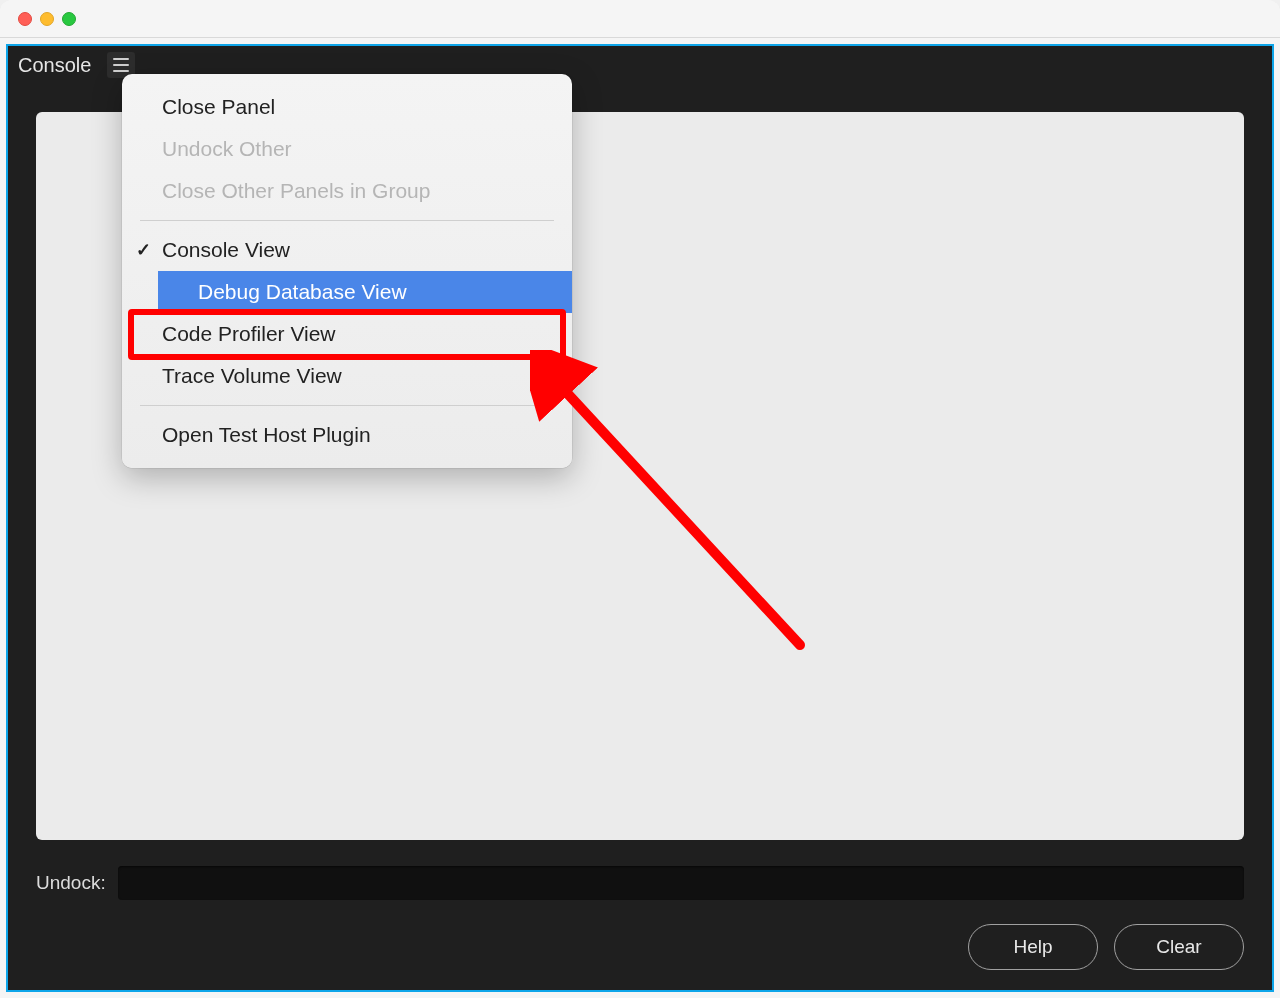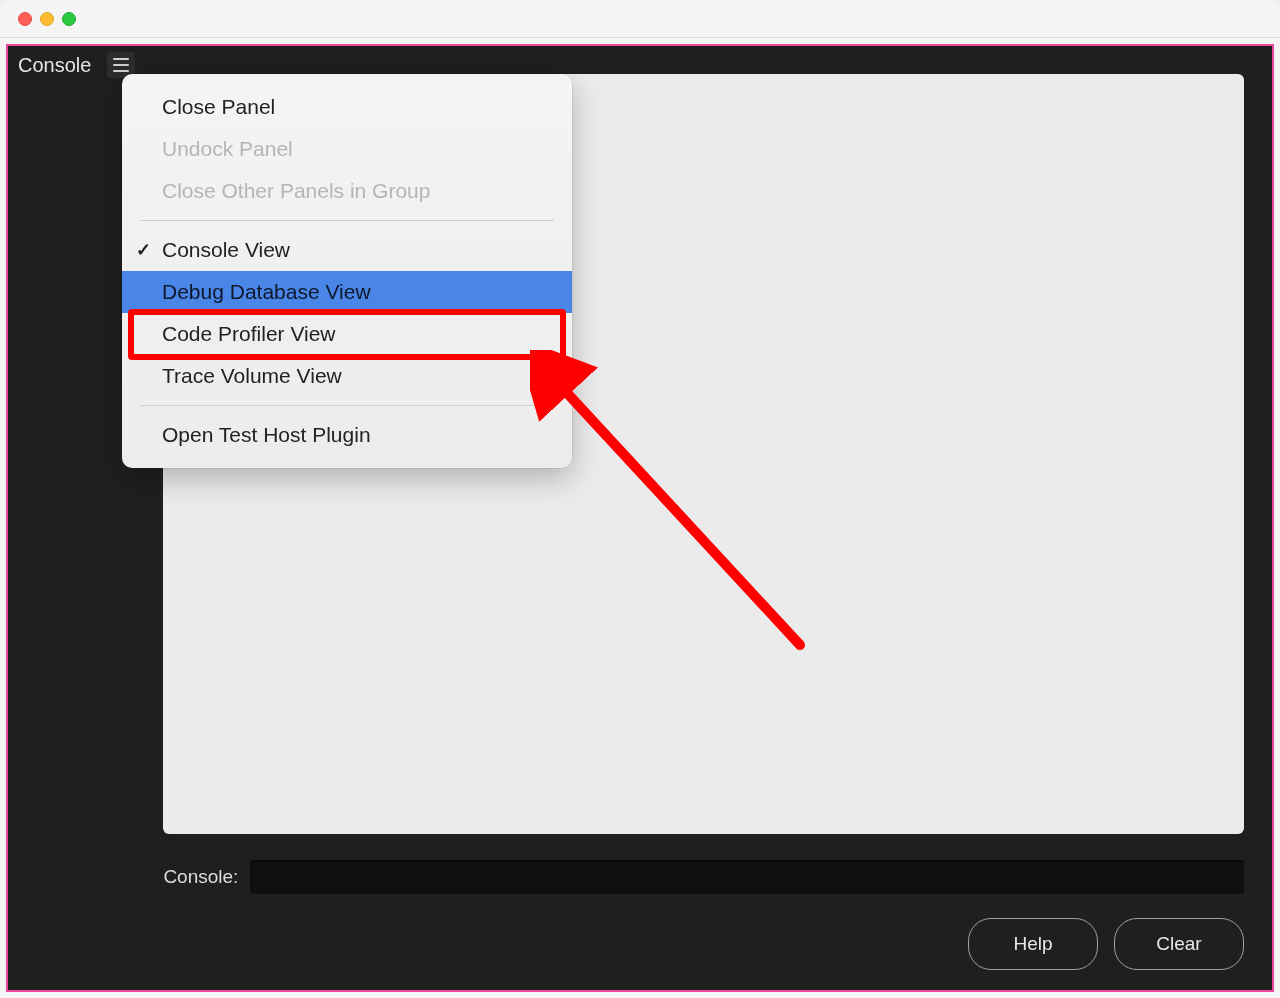--- a/index.html
+++ b/index.html
@@ -38,24 +38,24 @@
 
     .app-body {
       position: absolute;
       top: 38px;
       left: 0; right: 0; bottom: 0;
       padding: 6px;
     }
     .panel-outer {
       width: 100%;
       height: 100%;
-      border: 2px solid #ec4899;
+      border: 2px solid #0ea5e9;
       background: #1f1f1f;
       display: flex;
-      flex-direction: row;
+      flex-direction: column;
     }
     .tab-strip {
       height: 38px;
       background: #1f1f1f;
       display: flex;
       align-items: center;
       padding-left: 10px;
       gap: 10px;
     }
     .tab-title {
@@ -120,21 +120,21 @@
       font-size: 16px;
     }
     .button-row {
       display: flex;
       justify-content: flex-end;
       gap: 16px;
       padding: 14px 0 20px 0;
     }
     .pill-button {
       min-width: 130px;
-      height: 52px;
+      height: 46px;
       border: 1.5px solid #a0a0a0;
       border-radius: 23px;
       background: transparent;
       color: #e8e8e8;
       font-size: 19px;
       cursor: pointer;
       display: flex;
       align-items: center;
       justify-content: center;
     }
@@ -174,21 +174,22 @@
     .menu-item.checked::before {
       content: "✓";
       position: absolute;
       left: 14px;
       font-size: 18px;
       font-weight: 600;
       color: #222;
     }
     .menu-item.highlight {
       background: #4a86e8;
-      color: #0f172a;
+      color: #ffffff;
+      margin-left: 36px;
     }
     .menu-divider {
       height: 1px;
       background: #cfcfcf;
       margin: 8px 18px;
     }
     
     .annotation-highlight-box {
       position: absolute;
       border: 6px solid #ff0000;
@@ -229,34 +230,34 @@
           <div class="hamburger">
             <span></span>
               <span></span>
               <span></span>
           </div>
         </div>
       </div>
       <div class="content-area">
         <div class="console-surface"></div>
         <div class="command-row">
-          <span class="command-label">Console:</span>
+          <span class="command-label">Undock:</span>
           <input class="command-input" value="" style="">
         </div>
         <div class="button-row">
           <button class="pill-button">Help</button>
           <button class="pill-button">Clear</button>
         </div>
       </div>
     </div>
   </div>
 
   <div class="dropdown-menu">
     <div class="menu-item">Close Panel</div>
-    <div class="menu-item disabled">Undock Panel</div>
+    <div class="menu-item disabled">Undock Other</div>
     <div class="menu-item disabled">Close Other Panels in Group</div>
     <div class="menu-divider"></div>
     <div class="menu-item checked">Console View</div>
     <div class="menu-item highlight">Debug Database View</div>
     <div class="menu-item">Code Profiler View</div>
     <div class="menu-item">Trace Volume View</div>
     <div class="menu-divider"></div>
     <div class="menu-item">Open Test Host Plugin</div>
   </div>
 

